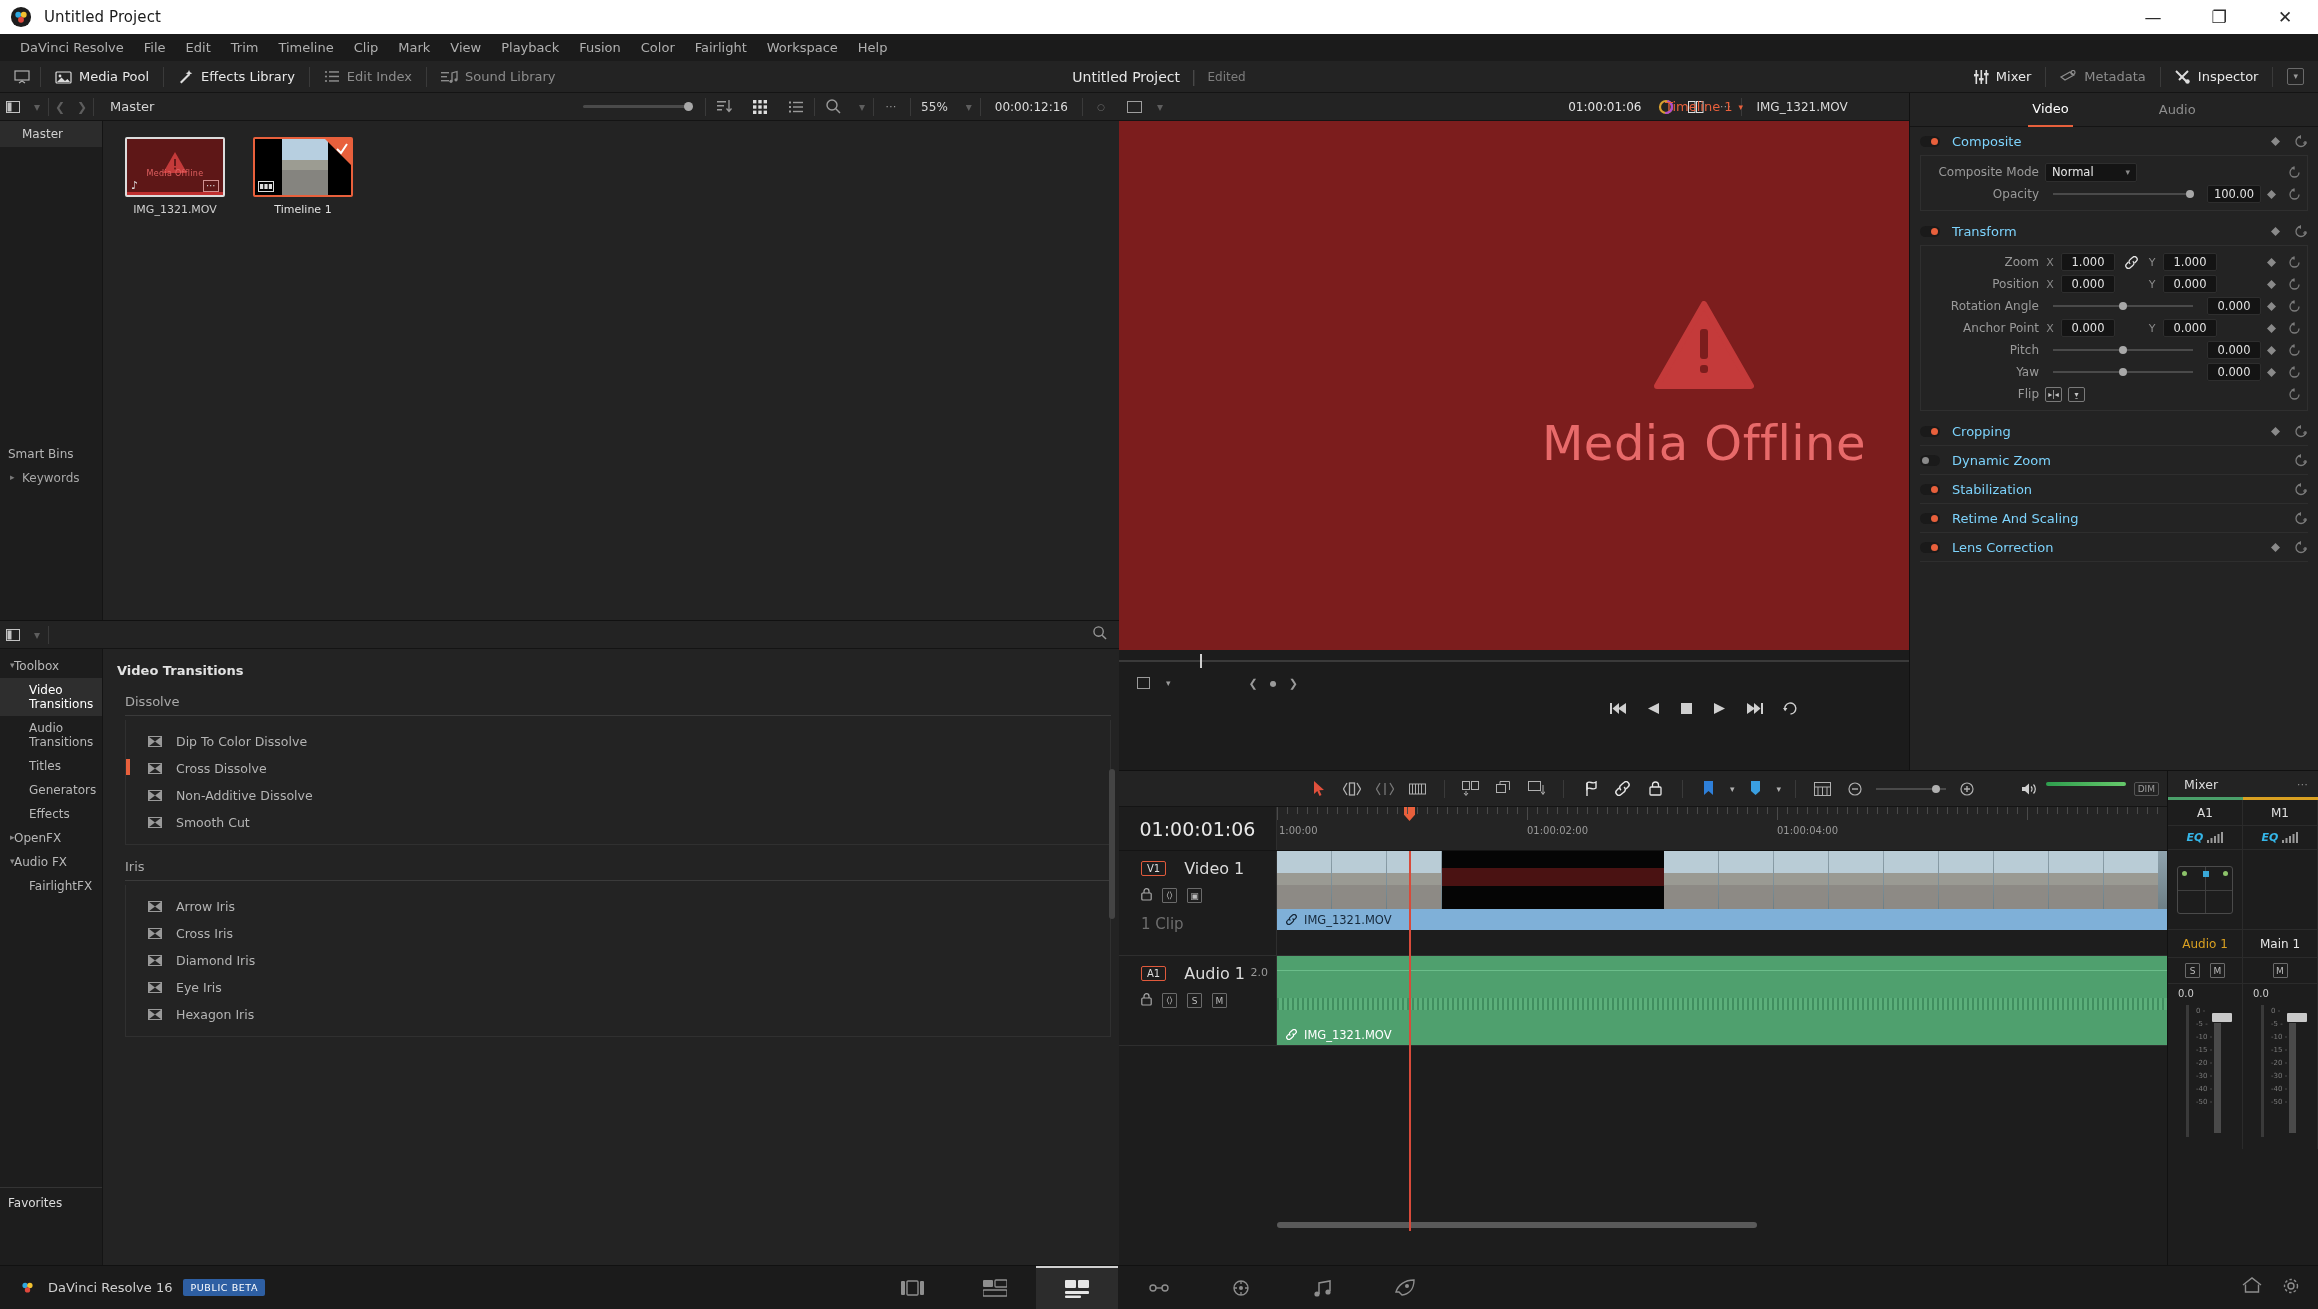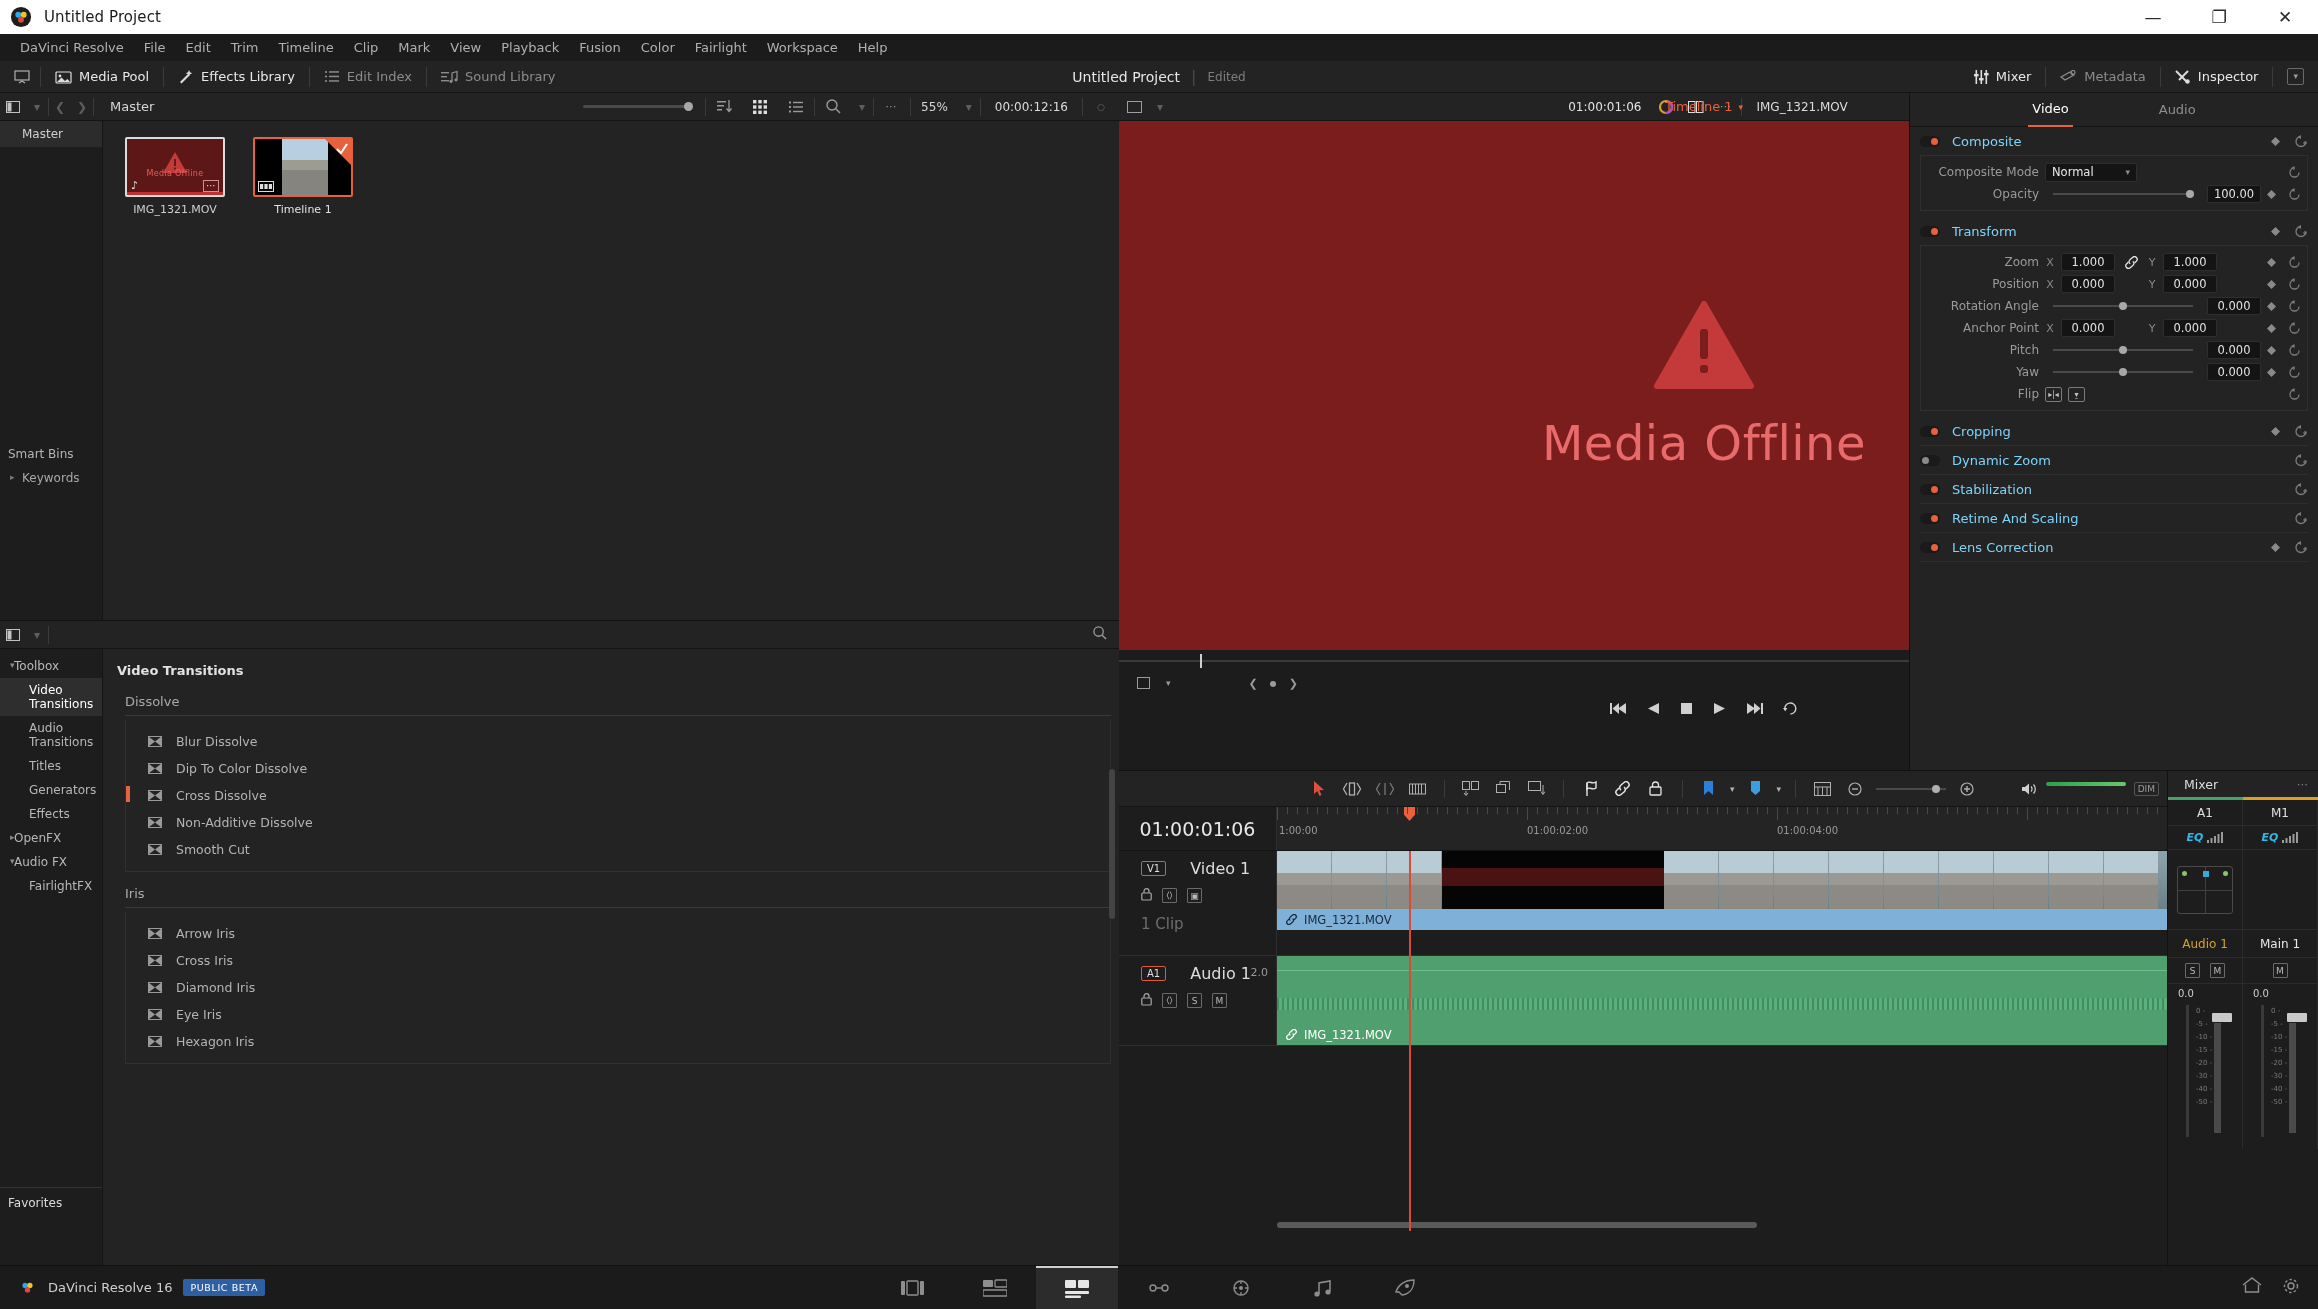--- a/index.html
+++ b/index.html
@@ -163,21 +163,21 @@
   .tl-ruler .tick { position:absolute; top:0; width:1px; background:#4a4a4a; }
   .tl-ruler .lbl { position:absolute; top:18px; font-size:10px; color:#9a9a9a; }
   .tl-ph { position:absolute; top:0; width:11px; margin-left:-5px; }
   .tl-ph .head { width:11px; height:14px; background:#e8603c;
                  clip-path:polygon(0 0,100% 0,100% 55%,50% 100%,0 55%); }
 
   .tl-tracks { position:relative; height:380px; }
   .trk { display:flex; }
   .trk-head { width:158px; background:#1d1d1d; border-right:1px solid #2e2e2e;
               border-bottom:1px solid #2e2e2e; position:relative; }
-  .trk-head .row1 { display:flex; align-items:center; gap:24px; padding:8px 0 0 22px; }
+  .trk-head .row1 { display:flex; align-items:center; gap:18px; padding:8px 0 0 22px; }
   .trk-badge { border:1px solid #e05a3c; color:#ddd; font-size:10px; padding:1px 5px; border-radius:2px; }
   .trk-name { font-size:16px; color:#dcdcdc; }
   .trk-ch { position:absolute; right:8px; top:10px; font-size:11px; color:#9a9a9a; }
   .trk-head .row2 { display:flex; align-items:center; gap:10px; padding:8px 0 0 22px; }
   .btnsm { width:15px; height:15px; border:1px solid #6a6a6a; display:flex; align-items:center;
            justify-content:center; font-size:9px; color:#bbb; border-radius:1px; }
   .trk-clipcnt { font-size:15px; color:#6e6e6e; padding:10px 4px 0 22px; }
   .trk-body { flex:1; position:relative; border-bottom:1px solid #2e2e2e; background:#1d1d1d; }
   .vstrip { position:absolute; left:0; top:0; right:0; height:58px;
             background:linear-gradient(#8fa3ae,#6d7f86); overflow:hidden; }
@@ -569,28 +569,20 @@
           <div class="efx-fav">
           <div class="lbl">Favorites</div>
         </div>
       </div>
       <div class="efx-list">
         <div class="efx-title">Video Transitions</div>
         <div id="efx-groups">
             <div class="efx-grp">Dissolve</div>
             <div class="efx-grp-rule"></div>
             <div class="efx-box">
-              <div class="efx-row">
-                <svg width="14" height="11" viewBox="0 0 14 11">
-                  <rect x="0.5" y="0.5" width="13" height="10" fill="none" stroke="#9a9a9a"></rect>
-                  <path d="M0.5 0.5 L7 5.5 L0.5 10.5 Z" fill="#9a9a9a"></path>
-                  <path d="M13.5 0.5 L7 5.5 L13.5 10.5 Z" fill="#9a9a9a"></path>
-                </svg>
-                <span class="nm">Blur Dissolve</span>
-              </div>
               <div class="efx-row">
                 <svg width="14" height="11" viewBox="0 0 14 11">
                   <rect x="0.5" y="0.5" width="13" height="10" fill="none" stroke="#9a9a9a"></rect>
                   <path d="M0.5 0.5 L7 5.5 L0.5 10.5 Z" fill="#9a9a9a"></path>
                   <path d="M13.5 0.5 L7 5.5 L13.5 10.5 Z" fill="#9a9a9a"></path>
                 </svg>
                 <span class="nm">Dip To Color Dissolve</span>
               </div>
               <div class="efx-row hl">
                 <svg width="14" height="11" viewBox="0 0 14 11">

